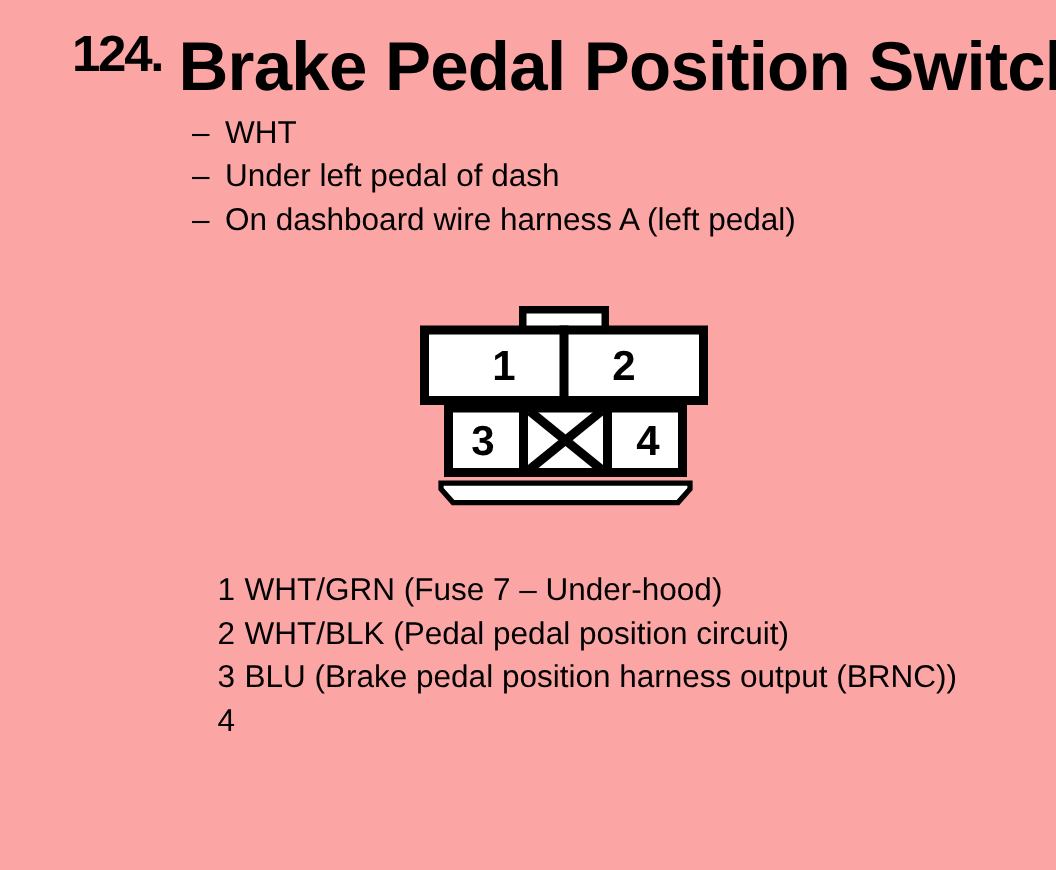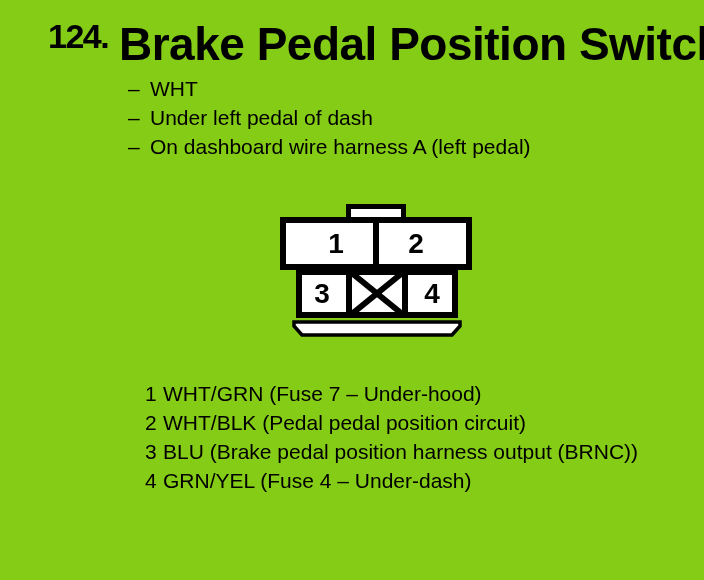--- a/index.html
+++ b/index.html
@@ -1,21 +1,21 @@
 <!DOCTYPE html>
 <html><head>
 <meta charset="utf-8">
 <style>
   html,body{margin:0;padding:0;}
   body{
     width:704px;height:580px;background:#ffffff;position:relative;
     font-family:"Liberation Sans",sans-serif;color:#000;
     -webkit-font-smoothing:antialiased;
   }
-  .page{position:absolute;inset:0;background:#84cc16;}
+  .page{position:absolute;inset:0;background:#fca5a5;}
 
   
   .fig-num{
     position:absolute;left:48px;top:17px;
     font-size:34px;font-weight:bold;letter-spacing:-1.5px;
   }
   .fig-title{
     position:absolute;left:119px;top:17px;
     font-size:46px;font-weight:bold;letter-spacing:-0.5px;white-space:nowrap;
   }
@@ -91,17 +91,16 @@
     <div class="pin-row">
       <span class="pin-num">2</span>
       <span class="pin-label">WHT/BLK (Pedal pedal position circuit)</span>
     </div>
     <div class="pin-row">
       <span class="pin-num">3</span>
       <span class="pin-label">BLU (Brake pedal position harness output (BRNC))</span>
     </div>
     <div class="pin-row">
       <span class="pin-num">4</span>
-      <span class="pin-label">GRN/YEL (Fuse 4 – Under-dash)</span>
     </div>
   </div>
 
 </div>
 
 </body></html>

